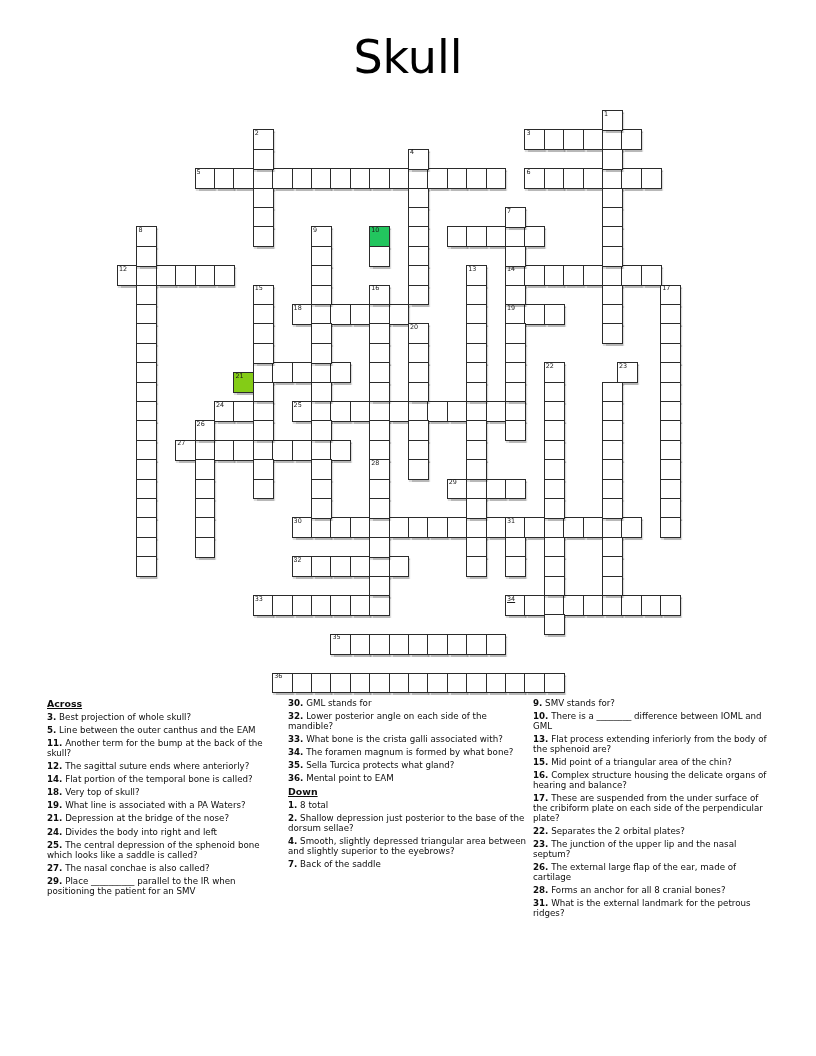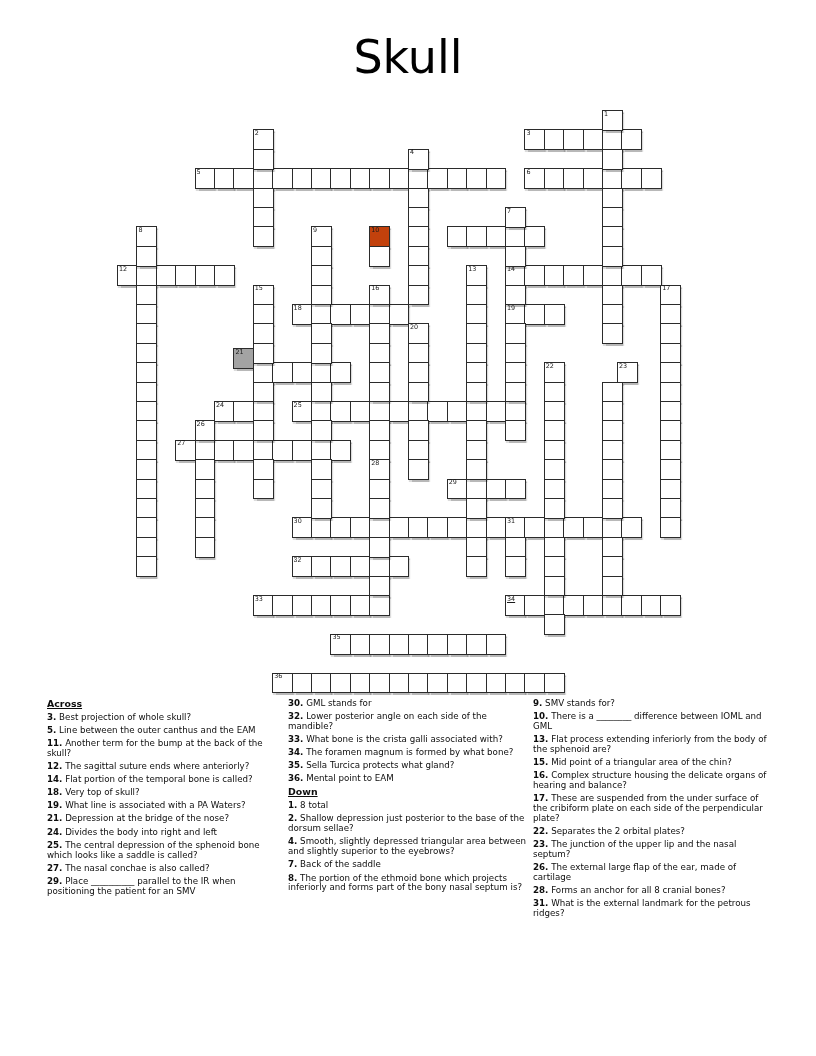--- a/index.html
+++ b/index.html
@@ -145,21 +145,21 @@
     <div class="cell" style="left: 311px; top: 304px; border-color: rgb(43, 43, 43); background: rgb(255, 255, 255);"></div>
     <div class="cell" style="left: 330.4px; top: 304px; border-color: rgb(43, 43, 43); background: rgb(255, 255, 255);"></div>
     <div class="cell" style="left: 349.8px; top: 304px; border-color: rgb(43, 43, 43); background: rgb(255, 255, 255);"></div>
     <div class="cell" style="left: 369.2px; top: 304px; border-color: rgb(43, 43, 43); background: rgb(255, 255, 255);"></div>
     <div class="cell" style="left: 388.6px; top: 304px; border-color: rgb(43, 43, 43); background: rgb(255, 255, 255);"></div>
     <div class="cell" style="left: 505px; top: 304px; border-color: rgb(43, 43, 43); background: rgb(255, 255, 255);">
       <span class="cellnum" style="color: rgb(26, 26, 26);">19</span>
     </div>
     <div class="cell" style="left: 524.4px; top: 304px; border-color: rgb(43, 43, 43); background: rgb(255, 255, 255);"></div>
     <div class="cell" style="left: 543.8px; top: 304px; border-color: rgb(43, 43, 43); background: rgb(255, 255, 255);"></div>
-    <div class="cell" style="left: 233.4px; top: 348px; border-color: rgb(43, 43, 43); background: #a3a3a3;">
+    <div class="cell" style="left: 233.4px; top: 372px; border-color: rgb(43, 43, 43); background: #84cc16;">
       <span class="cellnum" style="color: rgb(26, 26, 26);">21</span>
     </div>
     <div class="cell" style="left: 252.8px; top: 362.2px; border-color: rgb(43, 43, 43); background: rgb(255, 255, 255);"></div>
     <div class="cell" style="left: 272.2px; top: 362.2px; border-color: rgb(43, 43, 43); background: rgb(255, 255, 255);"></div>
     <div class="cell" style="left: 291.6px; top: 362.2px; border-color: rgb(43, 43, 43); background: rgb(255, 255, 255);"></div>
     <div class="cell" style="left: 311px; top: 362.2px; border-color: rgb(43, 43, 43); background: rgb(255, 255, 255);"></div>
     <div class="cell" style="left: 330.4px; top: 362.2px; border-color: rgb(43, 43, 43); background: rgb(255, 255, 255);"></div>
     <div class="cell" style="left: 214px; top: 401px; border-color: rgb(43, 43, 43); background: rgb(255, 255, 255);">
       <span class="cellnum" style="color: rgb(26, 26, 26);">24</span>
     </div>
@@ -336,21 +336,21 @@
     <div class="cell" style="left: 311px; top: 245.8px; border-color: rgb(43, 43, 43); background: rgb(255, 255, 255);"></div>
     <div class="cell" style="left: 311px; top: 265.2px; border-color: rgb(43, 43, 43); background: rgb(255, 255, 255);"></div>
     <div class="cell" style="left: 311px; top: 284.6px; border-color: rgb(43, 43, 43); background: rgb(255, 255, 255);"></div>
     <div class="cell" style="left: 311px; top: 323.4px; border-color: rgb(43, 43, 43); background: rgb(255, 255, 255);"></div>
     <div class="cell" style="left: 311px; top: 342.8px; border-color: rgb(43, 43, 43); background: rgb(255, 255, 255);"></div>
     <div class="cell" style="left: 311px; top: 381.6px; border-color: rgb(43, 43, 43); background: rgb(255, 255, 255);"></div>
     <div class="cell" style="left: 311px; top: 420.4px; border-color: rgb(43, 43, 43); background: rgb(255, 255, 255);"></div>
     <div class="cell" style="left: 311px; top: 459.2px; border-color: rgb(43, 43, 43); background: rgb(255, 255, 255);"></div>
     <div class="cell" style="left: 311px; top: 478.6px; border-color: rgb(43, 43, 43); background: rgb(255, 255, 255);"></div>
     <div class="cell" style="left: 311px; top: 498px; border-color: rgb(43, 43, 43); background: rgb(255, 255, 255);"></div>
-    <div class="cell" style="left: 369.2px; top: 226.4px; border-color: rgb(43, 43, 43); background: #c2410c; text-decoration: underline;">
+    <div class="cell" style="left: 369.2px; top: 226.4px; border-color: rgb(43, 43, 43); background: #22c55e; text-decoration: underline;">
       <span class="cellnum" style="color: rgb(26, 26, 26);">10</span>
     </div>
     <div class="cell" style="left: 369.2px; top: 245.8px; border-color: rgb(43, 43, 43); background: rgb(255, 255, 255);"></div>
     <div class="cell" style="left: 466.2px; top: 265.2px; border-color: rgb(43, 43, 43); background: rgb(255, 255, 255);">
       <span class="cellnum" style="color: rgb(26, 26, 26);">13</span>
     </div>
     <div class="cell" style="left: 466.2px; top: 284.6px; border-color: rgb(43, 43, 43); background: rgb(255, 255, 255);"></div>
     <div class="cell" style="left: 466.2px; top: 304px; border-color: rgb(43, 43, 43); background: rgb(255, 255, 255);"></div>
     <div class="cell" style="left: 466.2px; top: 323.4px; border-color: rgb(43, 43, 43); background: rgb(255, 255, 255);"></div>
     <div class="cell" style="left: 466.2px; top: 342.8px; border-color: rgb(43, 43, 43); background: rgb(255, 255, 255);"></div>
@@ -472,21 +472,20 @@
       <div class="clue"><b>32.</b><span> Lower posterior angle on each side of the mandible?</span></div>
       <div class="clue"><b>33.</b><span> What bone is the crista galli associated with?</span></div>
       <div class="clue"><b>34.</b><span> The foramen magnum is formed by what bone?</span></div>
       <div class="clue"><b>35.</b><span> Sella Turcica protects what gland?</span></div>
       <div class="clue"><b>36.</b><span> Mental point to EAM</span></div>
       <div class="clue-header">Down</div>
       <div class="clue"><b>1.</b><span> 8 total</span></div>
       <div class="clue"><b>2.</b><span> Shallow depression just posterior to the base of the dorsum sellae?</span></div>
       <div class="clue"><b>4.</b><span> Smooth, slightly depressed triangular area between and slightly superior to the eyebrows?</span></div>
       <div class="clue"><b>7.</b><span> Back of the saddle</span></div>
-      <div class="clue"><b>8.</b><span> The portion of the ethmoid bone which projects inferiorly and forms part of the bony nasal septum is?</span></div>
     </div>
   <div class="clue-col" id="clue-col-3">
       <div class="clue"><b>9.</b><span> SMV stands for?</span></div>
       <div class="clue"><b>10.</b><span> There is a ________ difference between IOML and GML</span></div>
       <div class="clue"><b>13.</b><span> Flat process extending inferiorly from the body of the sphenoid are?</span></div>
       <div class="clue"><b>15.</b><span> Mid point of a triangular area of the chin?</span></div>
       <div class="clue"><b>16.</b><span> Complex structure housing the delicate organs of hearing and balance?</span></div>
       <div class="clue"><b>17.</b><span> These are suspended from the under surface of the cribiform plate on each side of the perpendicular plate?</span></div>
       <div class="clue"><b>22.</b><span> Separates the 2 orbital plates?</span></div>
       <div class="clue"><b>23.</b><span> The junction of the upper lip and the nasal septum?</span></div>

